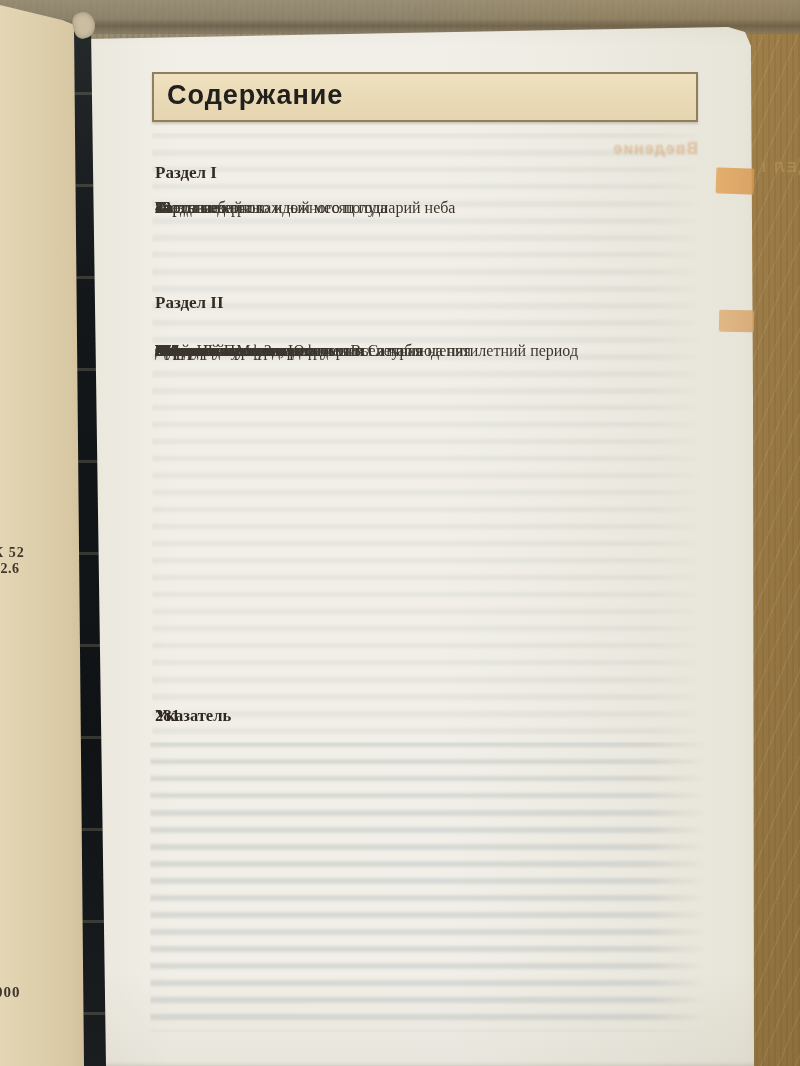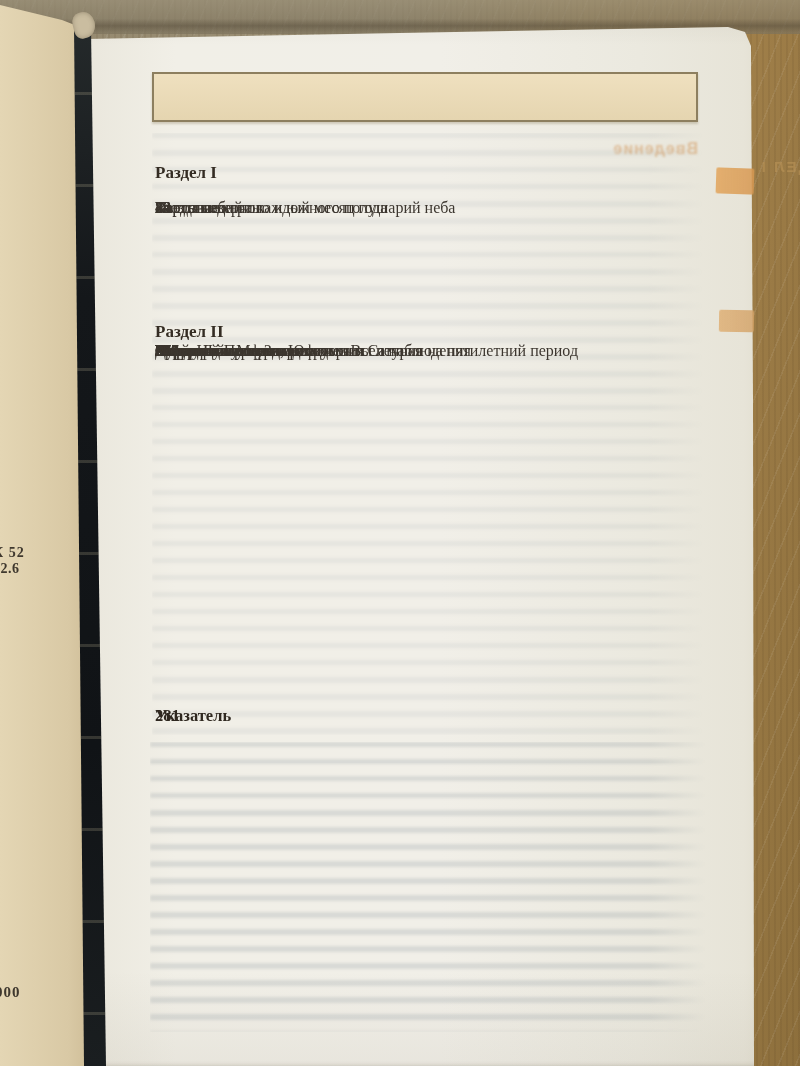--- a/index.html
+++ b/index.html
@@ -62,21 +62,21 @@
   #title-box{left:152px;top:72px;width:546px;height:50px;
     border:2px solid #8d7f5f;background:linear-gradient(180deg,#efe0bf,#e5d5b0);
     box-shadow:0 2px 2px rgba(130,115,80,.30);}
   #page-title{left:13px;top:50%;transform:translateY(-54%);
     font-family:"Liberation Sans",sans-serif;font-weight:bold;font-size:27px;
     letter-spacing:1px;color:#21201d;white-space:nowrap;}
 
   
   .sec-heading{left:155px;font-weight:bold;font-size:17px;color:#342c23;white-space:nowrap;}
   #sec1-heading{top:163px;}
-  #sec2-heading{top:322px;}
+  #sec2-heading{top:293px;}
   .toc-list{left:155px;width:528px;color:#3c362f;font-size:16px;}
   #toc-list-1{top:199px;}
   #toc-list-2{top:343px;}
   .toc-list .toc-row{position:relative;display:flex;justify-content:space-between;align-items:baseline;}
   #toc-list-1 .toc-row{height:18.6px;line-height:18.6px;}
   #toc-list-2 .toc-row{height:16.9px;line-height:16.9px;}
   .toc-title{white-space:nowrap;}
   .toc-page{text-align:right;}
   #index-row{left:155px;top:706px;width:528px;display:flex;justify-content:space-between;
     font-weight:bold;font-size:16.5px;color:#2f2820;}
@@ -104,20 +104,21 @@
   <div id="page"></div>
 
   <div id="binding"></div>
   <div id="binding-scrap"></div>
 
   <div id="bleed-upper" class="bleed"></div>
   <div id="bleed-lower" class="bleed"></div>
   <div id="bleed-heading" class="mirrored">Введение</div>
 
   <div id="title-box">
+    <div id="page-title">Содержание</div>
     <div id="bleed-box-label" class="mirrored">РАЗДЕЛ I</div>
   </div>
 
   <div id="sec1-heading" class="sec-heading">Раздел I</div>
   <div id="toc-list-1" class="toc-list">
       <div class="toc-row">
         <span class="toc-title">Введение</span>
         <span class="toc-page">4</span>
       </div>
       <div class="toc-row">

